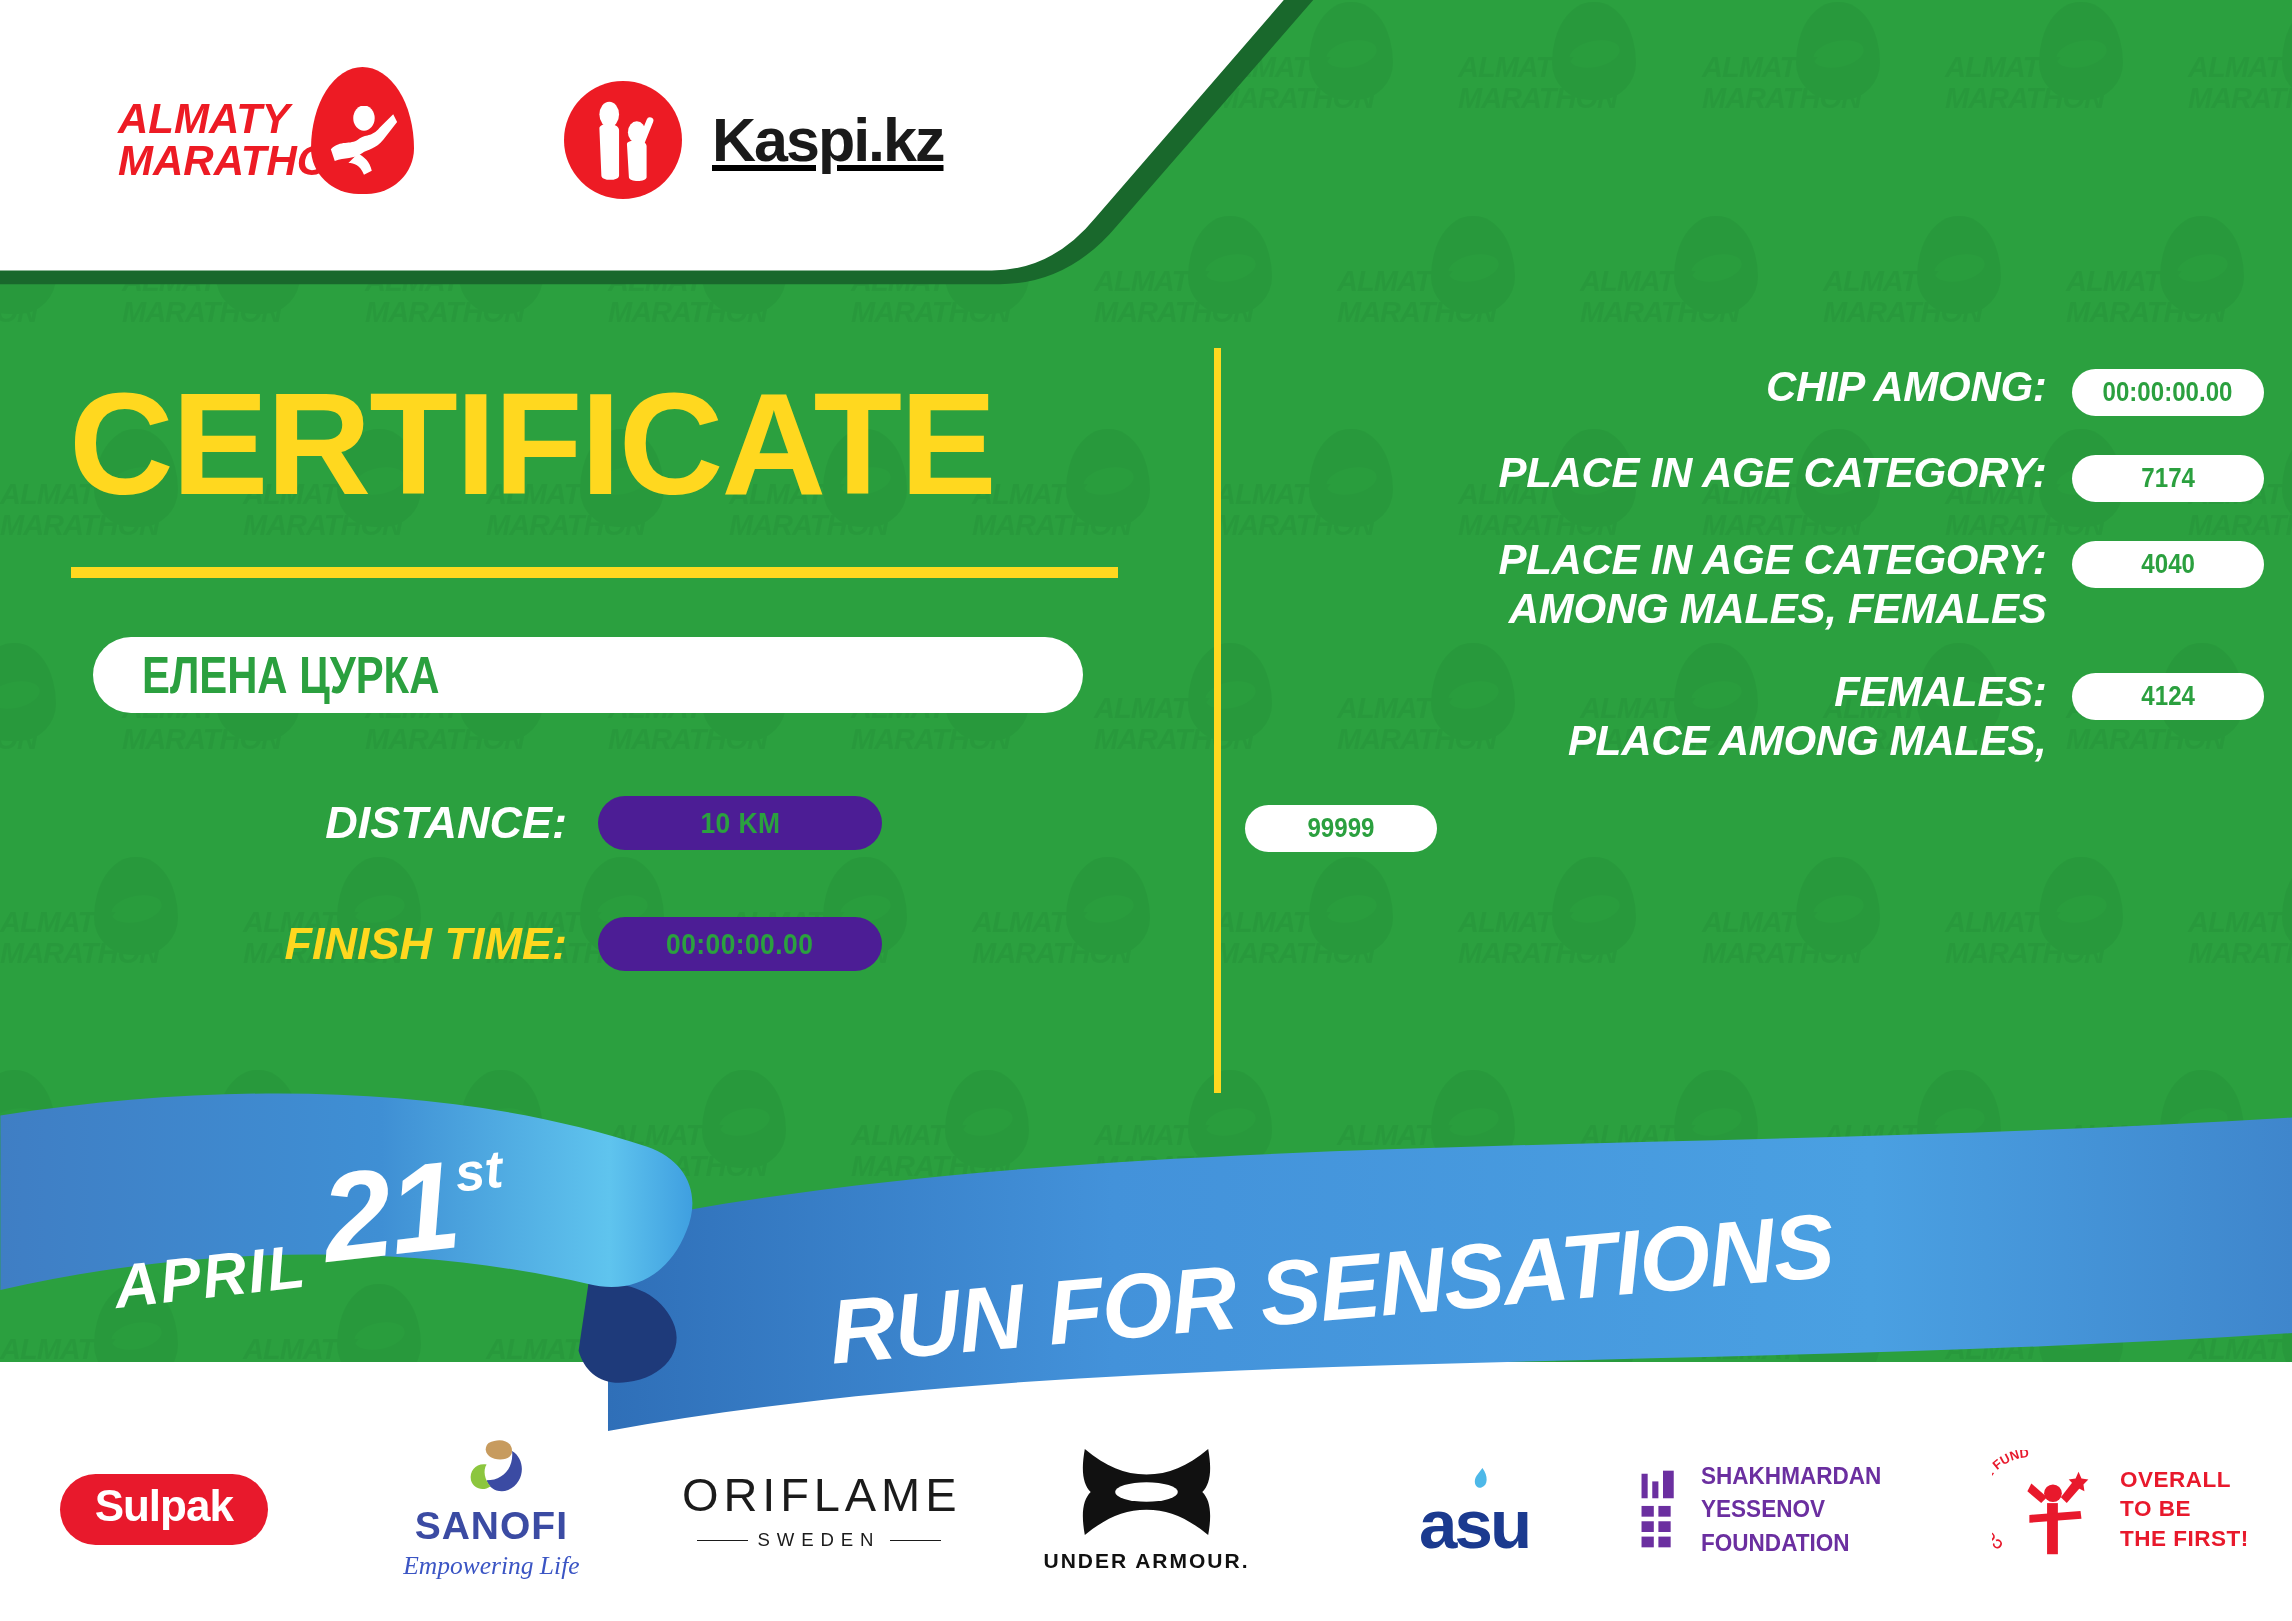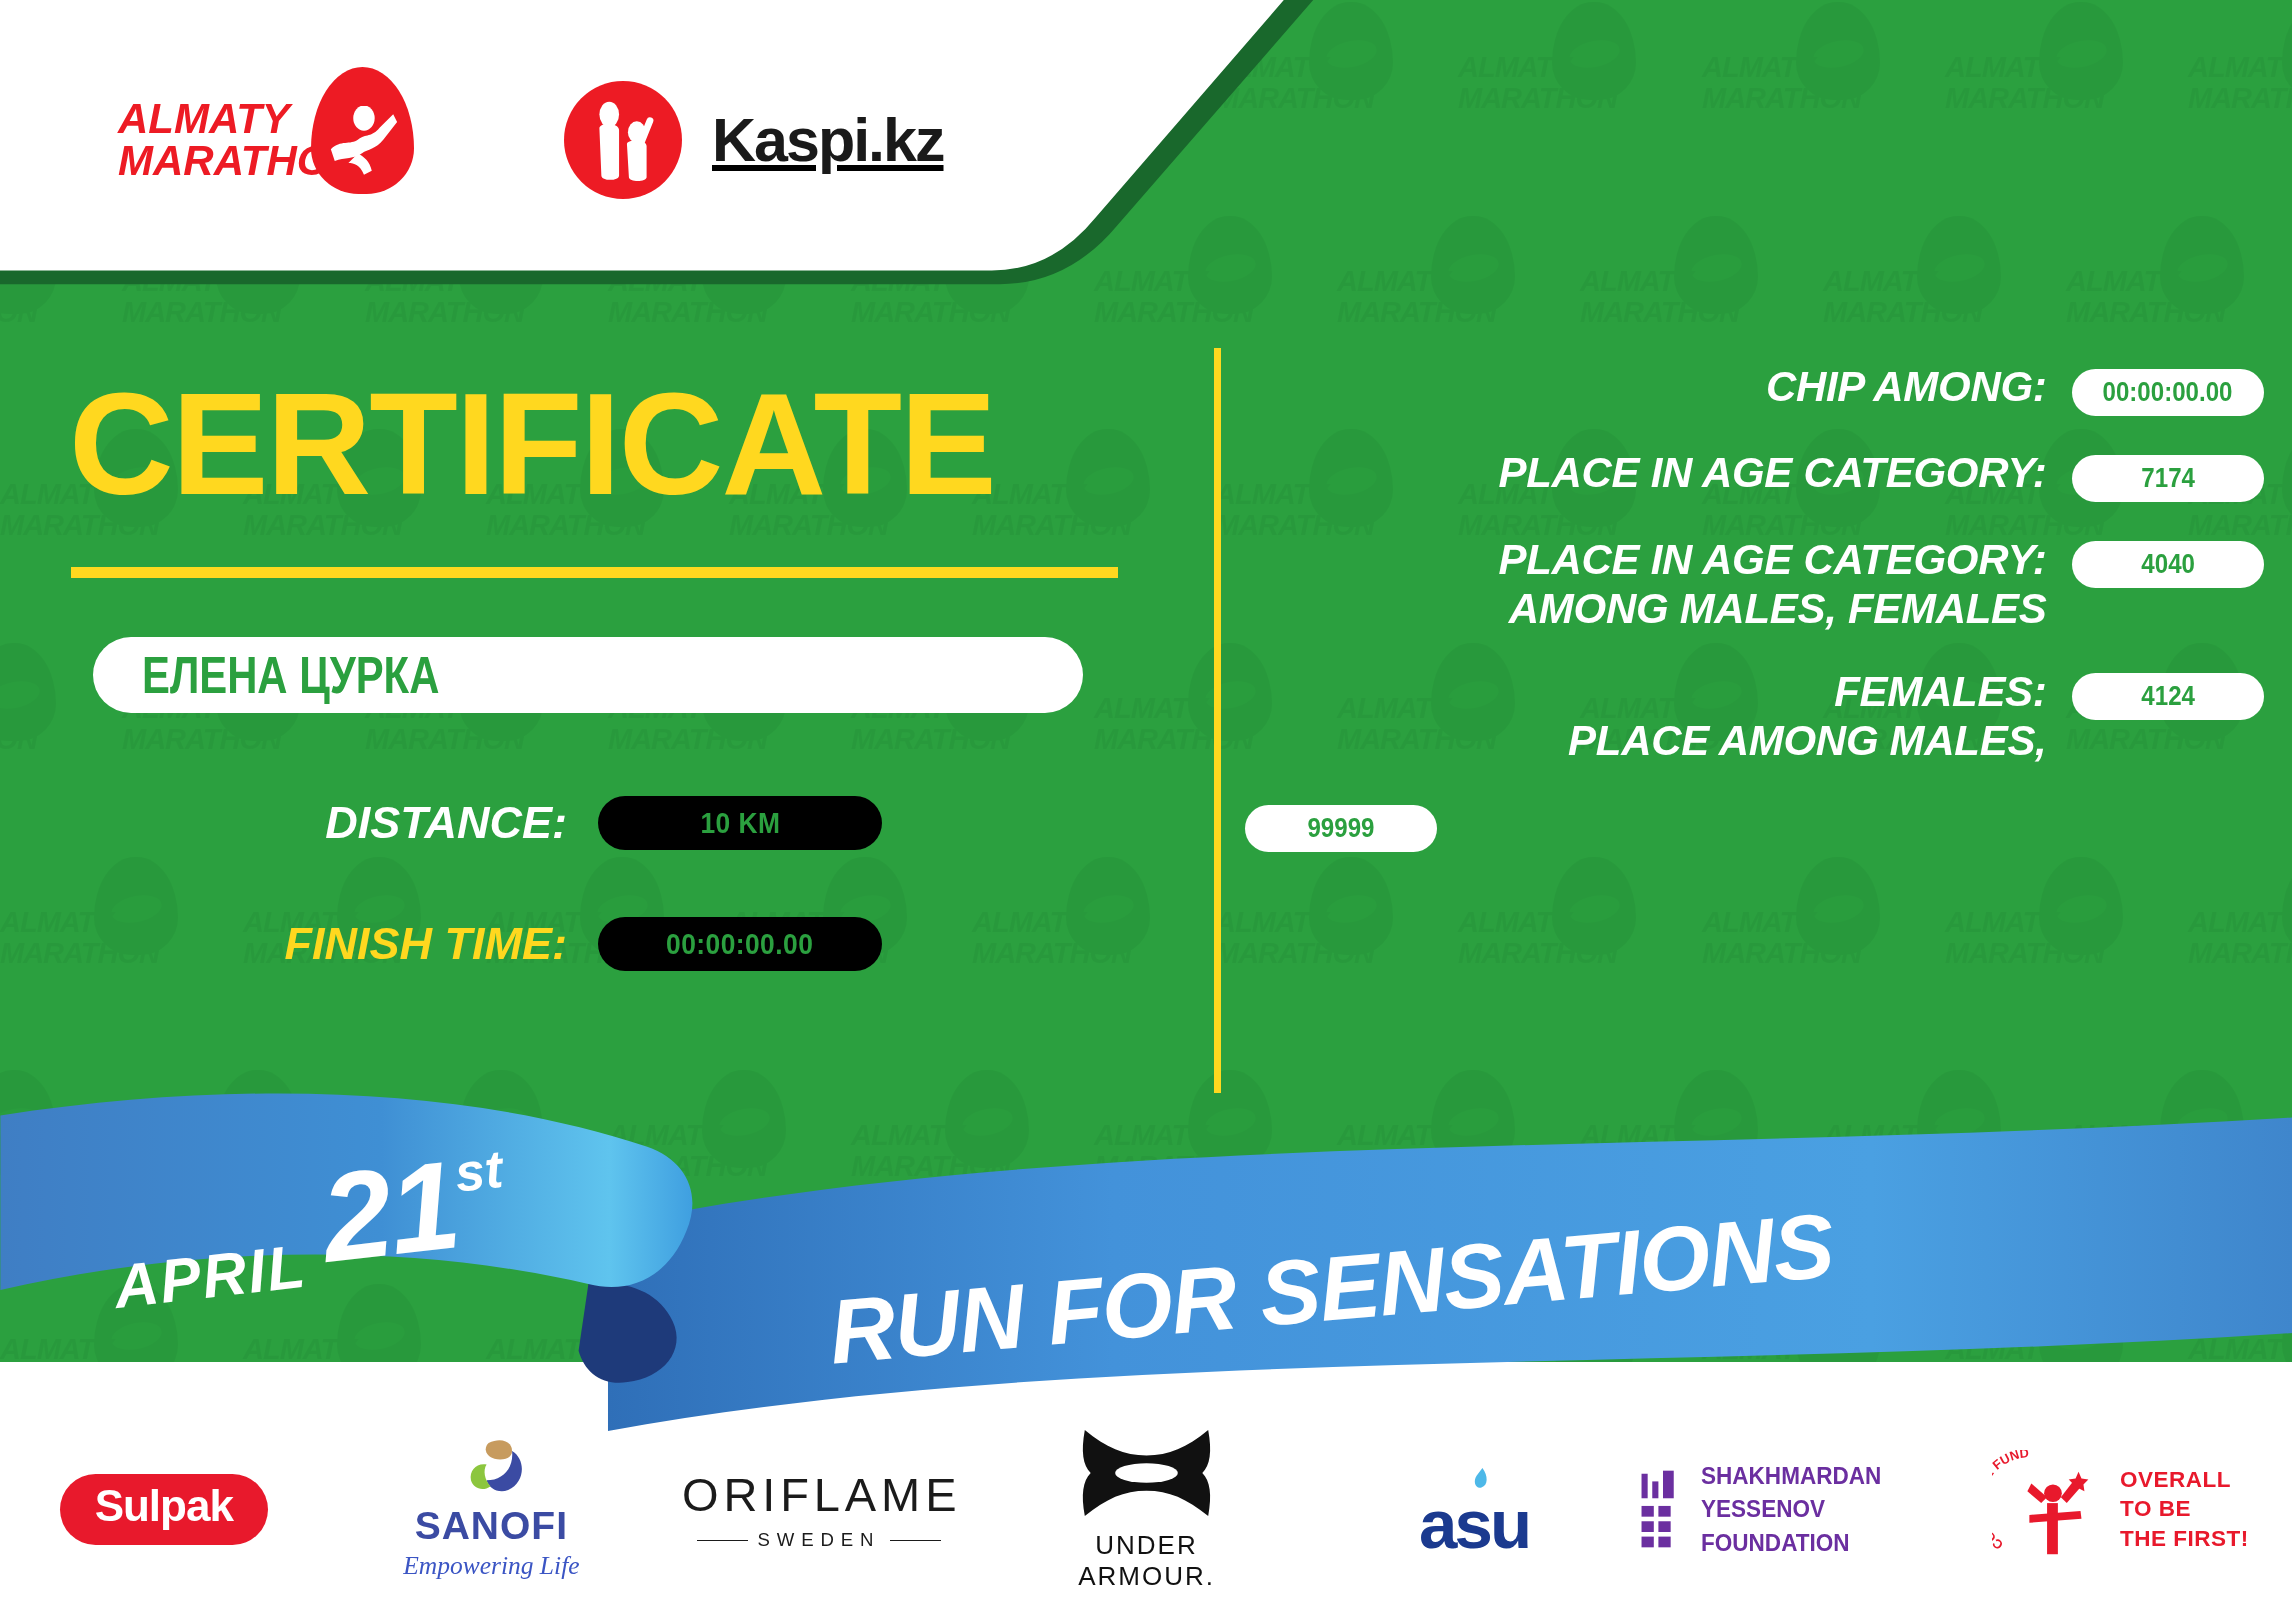--- a/index.html
+++ b/index.html
@@ -140,21 +140,21 @@
   .lrow .lbl{
     width:598px; text-align:right;
     font-size:45px; font-weight:bold; font-style:italic;
     padding-right:31px;
     white-space:nowrap;
   }
   .lrow.white .lbl{ color:#ffffff; }
   .lrow.yellow .lbl{ color:#ffd81f; }
   .lrow .val{
     width:284px; height:54px;
-    background:#000000; border-radius:27.4px;
+    background:#4c1d95; border-radius:27.4px;
     display:flex; align-items:center; justify-content:center;
     font-size:30px; font-weight:bold; color:#2ba03f;
     letter-spacing:0.5px;
   }
   .lrow .val span{ transform:scaleX(.88); transform-origin:center; display:inline-block;}
 
   
   .divider{
     position:absolute; left:1214px; top:348px;
     width:6.9px; height:745px;
@@ -256,21 +256,21 @@
   }
   .oriflame .sub{
     display:flex; align-items:center; justify-content:center; gap:9.8px;
     margin-top:7.8px;
   }
   .oriflame .sub .ln{ height:1.5px; background:#1b1b1b; width:51px;}
   .oriflame .sub .tx{ font-size:18.6px; letter-spacing:6.9px; color:#1b1b1b;}
 
   .ua{ text-align:center; width:225px;}
   .ua .word{
-    font-size:26px; font-weight:normal; color:#111;
+    font-size:21px; font-weight:bold; color:#111;
     letter-spacing:2px; margin-top:5.9px;
   }
 
   .asu{ width:186px; text-align:center; }
   .asu .word{
     font-size:69px; font-weight:bold; color:#1b3a8f;
     letter-spacing:-2.9px; position:relative;
   }
 
   .yessenov{ display:flex; align-items:center; gap:10px; width:323px;}

